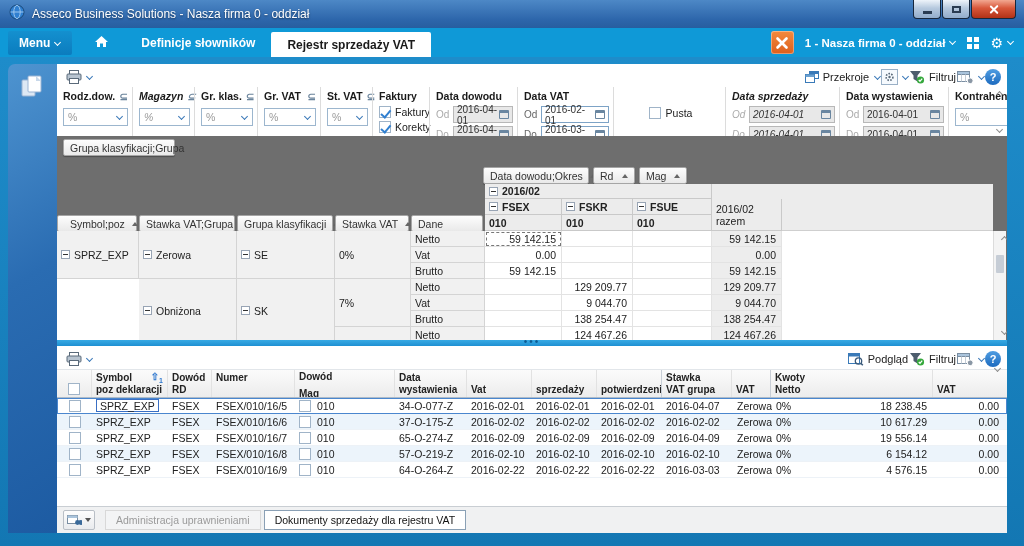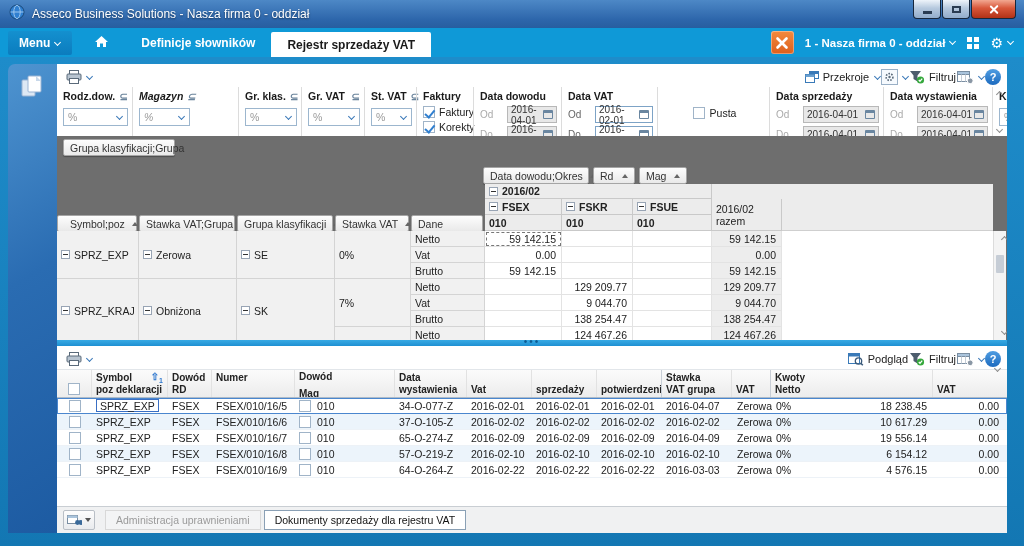--- a/index.html
+++ b/index.html
@@ -50,21 +50,21 @@
 
 .filter-row { height:49px; display:flex; font-size:10.5px; overflow:hidden; flex:none; position:relative; }
 .fcol { padding:2px 4px 0 6px; border-left:1px solid #dcdcdc; flex:none; }
 .fcol.first { border-left:none; }
 .fhead { display:flex; justify-content:space-between; font-weight:bold; color:#1a1a1a; height:14px; align-items:center; white-space:nowrap; }
 .subset { color:#6b849c; font-weight:bold; font-size:10px; margin-left:4px; }
 .selbox { margin-top:5px; display:flex; align-items:center; justify-content:space-between; border:1px solid #9cb6ce; height:18px; padding:0 4px; background:#fff; color:#999; cursor:pointer; }
 .cb { width:12px; height:12px; background:#fff; border:1px solid #a0b4c8; display:inline-block; position:relative; flex:none; cursor:pointer; }
 .cb.checked::after { content:""; position:absolute; left:3px; top:0.5px; width:4px; height:7.5px; border:solid #2f7fd0; border-width:0 2px 2px 0; transform:rotate(40deg); }
 .cbrow { display:flex; align-items:center; gap:4px; margin-top:3px; color:#222; }
-.daterow { display:flex; align-items:center; margin-top:3px; gap:13px; }
+.daterow { display:flex; align-items:center; margin-top:3px; gap:3px; }
 .odlbl { width:14px; color:#aaa; font-size:10px; flex:none; }
 .odlbl.en { color:#666; }
 .datebox { display:flex; align-items:center; border:1px solid #b8b8b8; background:#e8e8e8; height:17px; padding:0 3px; font-size:10px; color:#333; flex:1; cursor:pointer; }
 .datebox.en { background:#fff; border-color:#7da3c6; }
 .cal { width:10px; height:9px; border:1px solid #6a86a0; border-top-width:3px; border-radius:1px; margin-left:auto; flex:none; }
 .fl-collapse { position:absolute; right:4px; font-size:0; }
 
 
 .pivot-area { position:relative; height:204px; background:#6e6e6e; overflow:hidden; flex:none; }
 .pbtn { position:absolute; height:17px; background:linear-gradient(#fdfdfd,#e9e9e9); border:1px solid #a5a5a5; border-radius:2px; font-size:10.5px; color:#333; display:flex; align-items:center; padding:0 6px; box-shadow:0 1px 1px rgba(0,0,0,.3); cursor:pointer; white-space:nowrap; justify-content:space-between; }
@@ -256,21 +256,21 @@
         <div class="fcol" style="width:62px;font-style:italic;">
           <div class="fhead">
               <span>Magazyn</span>
               <span class="subset">⊆</span>
             </div>
           <div class="selbox">
               <span>%</span>
               <span class="chev"></span>
             </div>
         </div>
-        <div class="fcol" style="width:63px;margin-left:44px;">
+        <div class="fcol" style="width:63px;">
           <div class="fhead">
               <span>Gr. klas.</span>
               <span class="subset">⊆</span>
             </div>
           <div class="selbox">
               <span>%</span>
               <span class="chev"></span>
             </div>
         </div>
         <div class="fcol" style="width:63px;">
@@ -341,21 +341,21 @@
               <span class="datebox en">
                 <span>2016-03-31</span>
                 <span class="cal"></span>
               </span>
             </div>
         </div>
         <div class="fcol" style="width:112px; display:flex; align-items:center; justify-content:center; gap:5px;">
           <span class="cb"></span>
             <span style="color:#222;">Pusta</span>
         </div>
-        <div class="fcol" style="width:114px;">
+        <div class="fcol" style="width:114px;font-style:italic;">
           <div class="fhead">
               <span>Data sprzedaży</span>
             </div>
           <div class="daterow">
               <span class="odlbl">Od</span>
               <span class="datebox">
                 <span>2016-04-01</span>
                 <span class="cal"></span>
               </span>
             </div>
@@ -510,24 +510,20 @@
           <div class="pcell num razem" style="grid-column:9; grid-row:1;">
               <span>59 142.15</span>
             </div>
           <div class="pcell num razem" style="grid-column:9; grid-row:2;">
               <span>0.00</span>
             </div>
           <div class="pcell num razem" style="grid-column:9; grid-row:3;">
               <span>59 142.15</span>
             </div>
 
-          <div class="pcell rh" style="grid-column:1; grid-row:4/8;">
-              <span class="colbox"></span>
-              <span>SPRZ_KRAJ</span>
-            </div>
           <div class="pcell rh" style="grid-column:2; grid-row:4/8;">
               <span class="colbox"></span>
               <span>Obniżona</span>
             </div>
           <div class="pcell rh" style="grid-column:3; grid-row:4/8;">
               <span class="colbox"></span>
               <span>SK</span>
             </div>
           <div class="pcell rh" style="grid-column:4; grid-row:4/7;">
               <span>7%</span>
@@ -757,21 +753,21 @@
           <div class="gc cw0">
               <span class="cb"></span>
             </div>
           <div class="gc cw1">SPRZ_EXP</div>
           <div class="gc cw2">FSEX</div>
           <div class="gc cw3">FSEX/010/16/6</div>
           <div class="gc cw4">
               <span class="cb"></span>
               <span>010</span>
             </div>
-          <div class="gc cw5">37-O-105-Z</div>
+          <div class="gc cw5">37-O-175-Z</div>
           <div class="gc cw6">2016-02-02</div>
           <div class="gc cw7">2016-02-02</div>
           <div class="gc cw8">2016-02-02</div>
           <div class="gc cw9">2016-02-02</div>
           <div class="gc cw10">Zerowa</div>
           <div class="gc cw11 between">
               <span>0%</span>
               <span>10 617.29</span>
             </div>
           <div class="gc cw12 amt">0.00</div>

